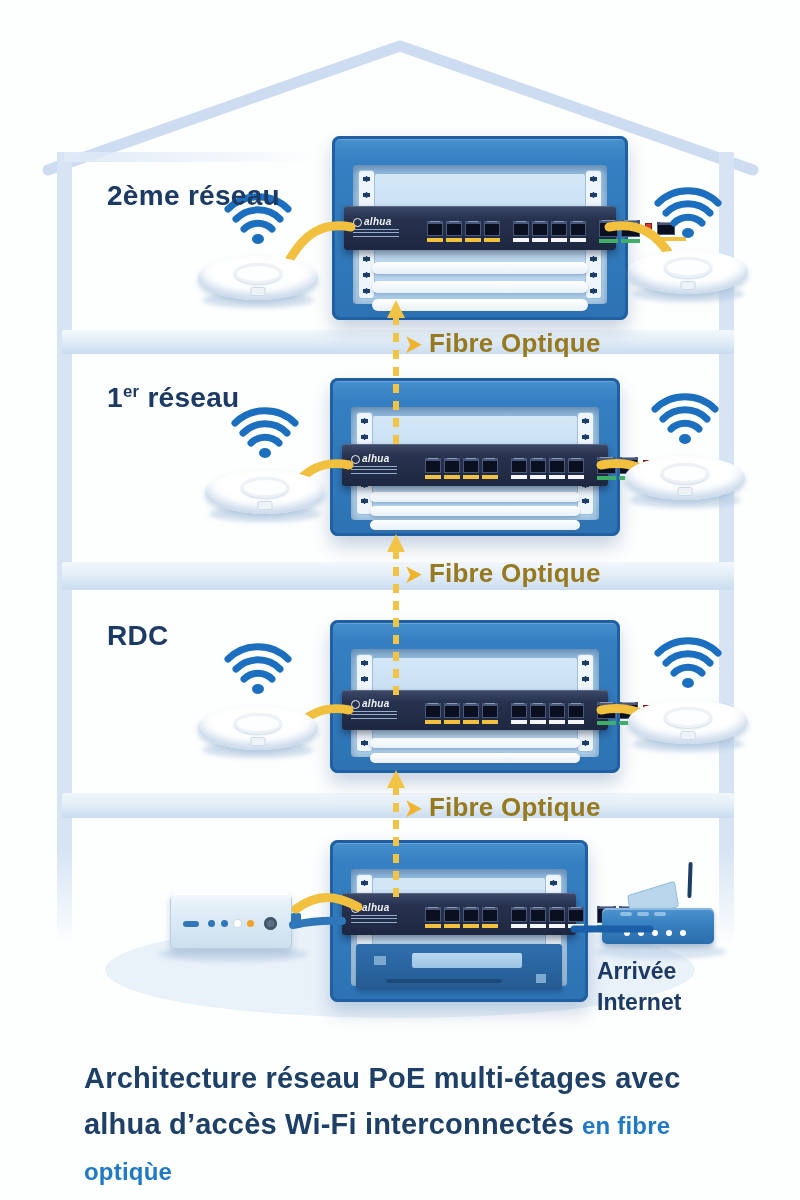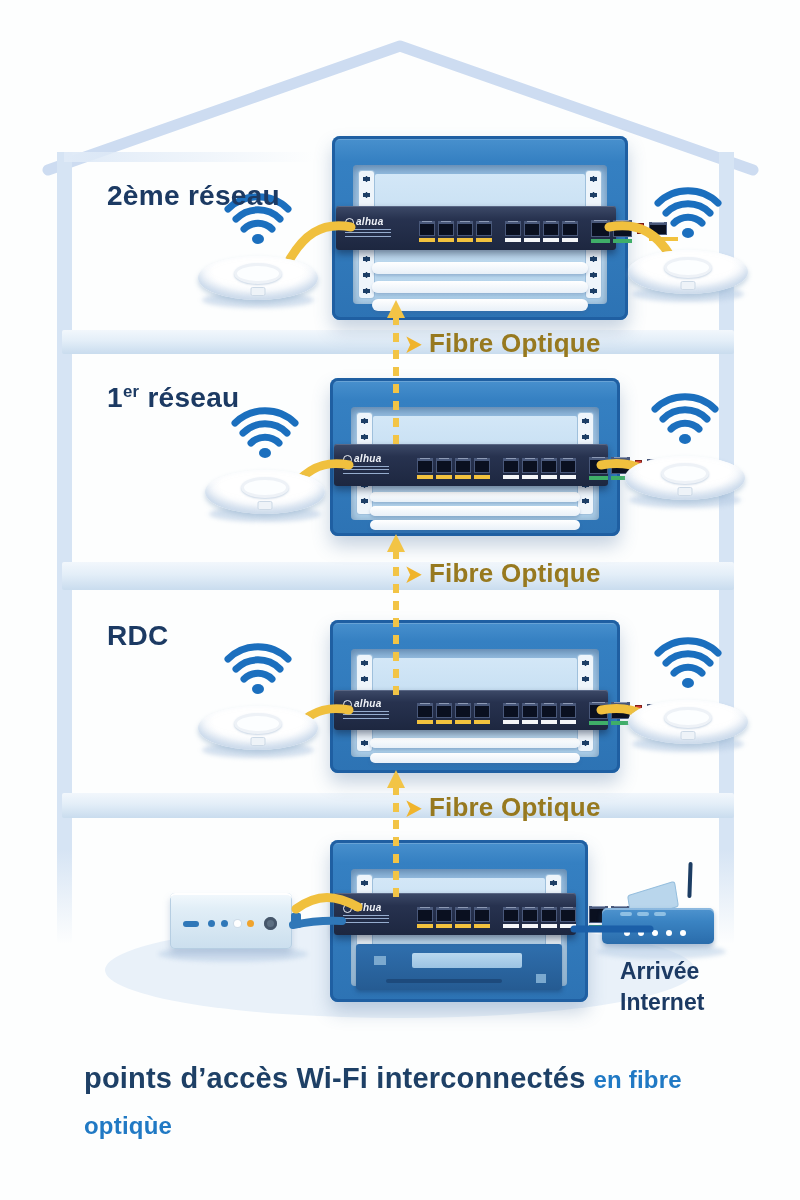--- a/index.html
+++ b/index.html
@@ -27,21 +27,21 @@
   .rack-cavity::after{content:"";position:absolute;left:22px;right:22px;top:9px;bottom:9px;
         background:linear-gradient(#d3e7f7,#b5d4ec);border-radius:2px;}
   .rail{position:absolute;top:6px;bottom:6px;width:15px;border-radius:3px;z-index:2;
         background-color:#eef5fb;
         background-image:radial-gradient(4px 2.6px at 7.5px 8px,#1c3e66 97%,rgba(0,0,0,0));
         background-size:15px 16px;background-repeat:repeat-y;
         box-shadow:0 0 0 1px #9fc0dc;}
   .rail-l{left:6px;} .rail-r{right:6px;}
 
   
-  .switch{position:absolute;left:4px;right:12px;height:44px;z-index:4;border-radius:3px;
+  .switch{position:absolute;left:12px;right:12px;height:44px;z-index:4;border-radius:3px;
         background:linear-gradient(#3d4a68 0%, #27324f 30%, #1d2740 100%);
         box-shadow:0 4px 7px rgba(10,25,50,.45), inset 0 1px 0 #5a6785;
         display:flex;align-items:center;padding:0 9px;gap:20px;}
   .sw-logo{flex:none;display:flex;flex-direction:column;gap:2px;width:54px;}
   .sw-brand{color:#f0f3f8;font-size:10px;font-weight:bold;font-style:italic;
         letter-spacing:.3px;display:flex;align-items:center;gap:2px;line-height:1;}
   .sw-brand::before{content:"";width:7px;height:7px;border-radius:50%;flex:none;
         border:1.5px solid #f0f3f8;}
   .sw-spec{width:46px;height:10px;
         background:repeating-linear-gradient(to bottom,rgba(170,195,230,.85) 0 1px,rgba(0,0,0,0) 1px 3.4px);}
@@ -420,19 +420,20 @@
   </div>
   <div class="fibre-label" style="left:405px;top:558px;">
     <span class="fibre-arrow">➤</span>
     <span>Fibre Optique</span>
   </div>
   <div class="fibre-label" style="left:405px;top:792px;">
     <span class="fibre-arrow">➤</span>
     <span>Fibre Optique</span>
   </div>
 
-  <div class="internet-label" style="left:620px;top:956px;">Arrivée Internet</div>
+  <div class="internet-label" style="left:597px;top:956px;">Arrivée Internet</div>
 
   <div class="caption">
-    <div><span>points d’accès Wi-Fi interconnectés</span><span class="accent">en fibre optiqùe</span></div>
+    <div>Architecture réseau PoE multi-étages avec</div>
+    <div><span>alhua d’accès Wi-Fi interconnectés</span><span class="accent">en fibre optiqùe</span></div>
   </div>
 
 </div>
 
 </body></html>

